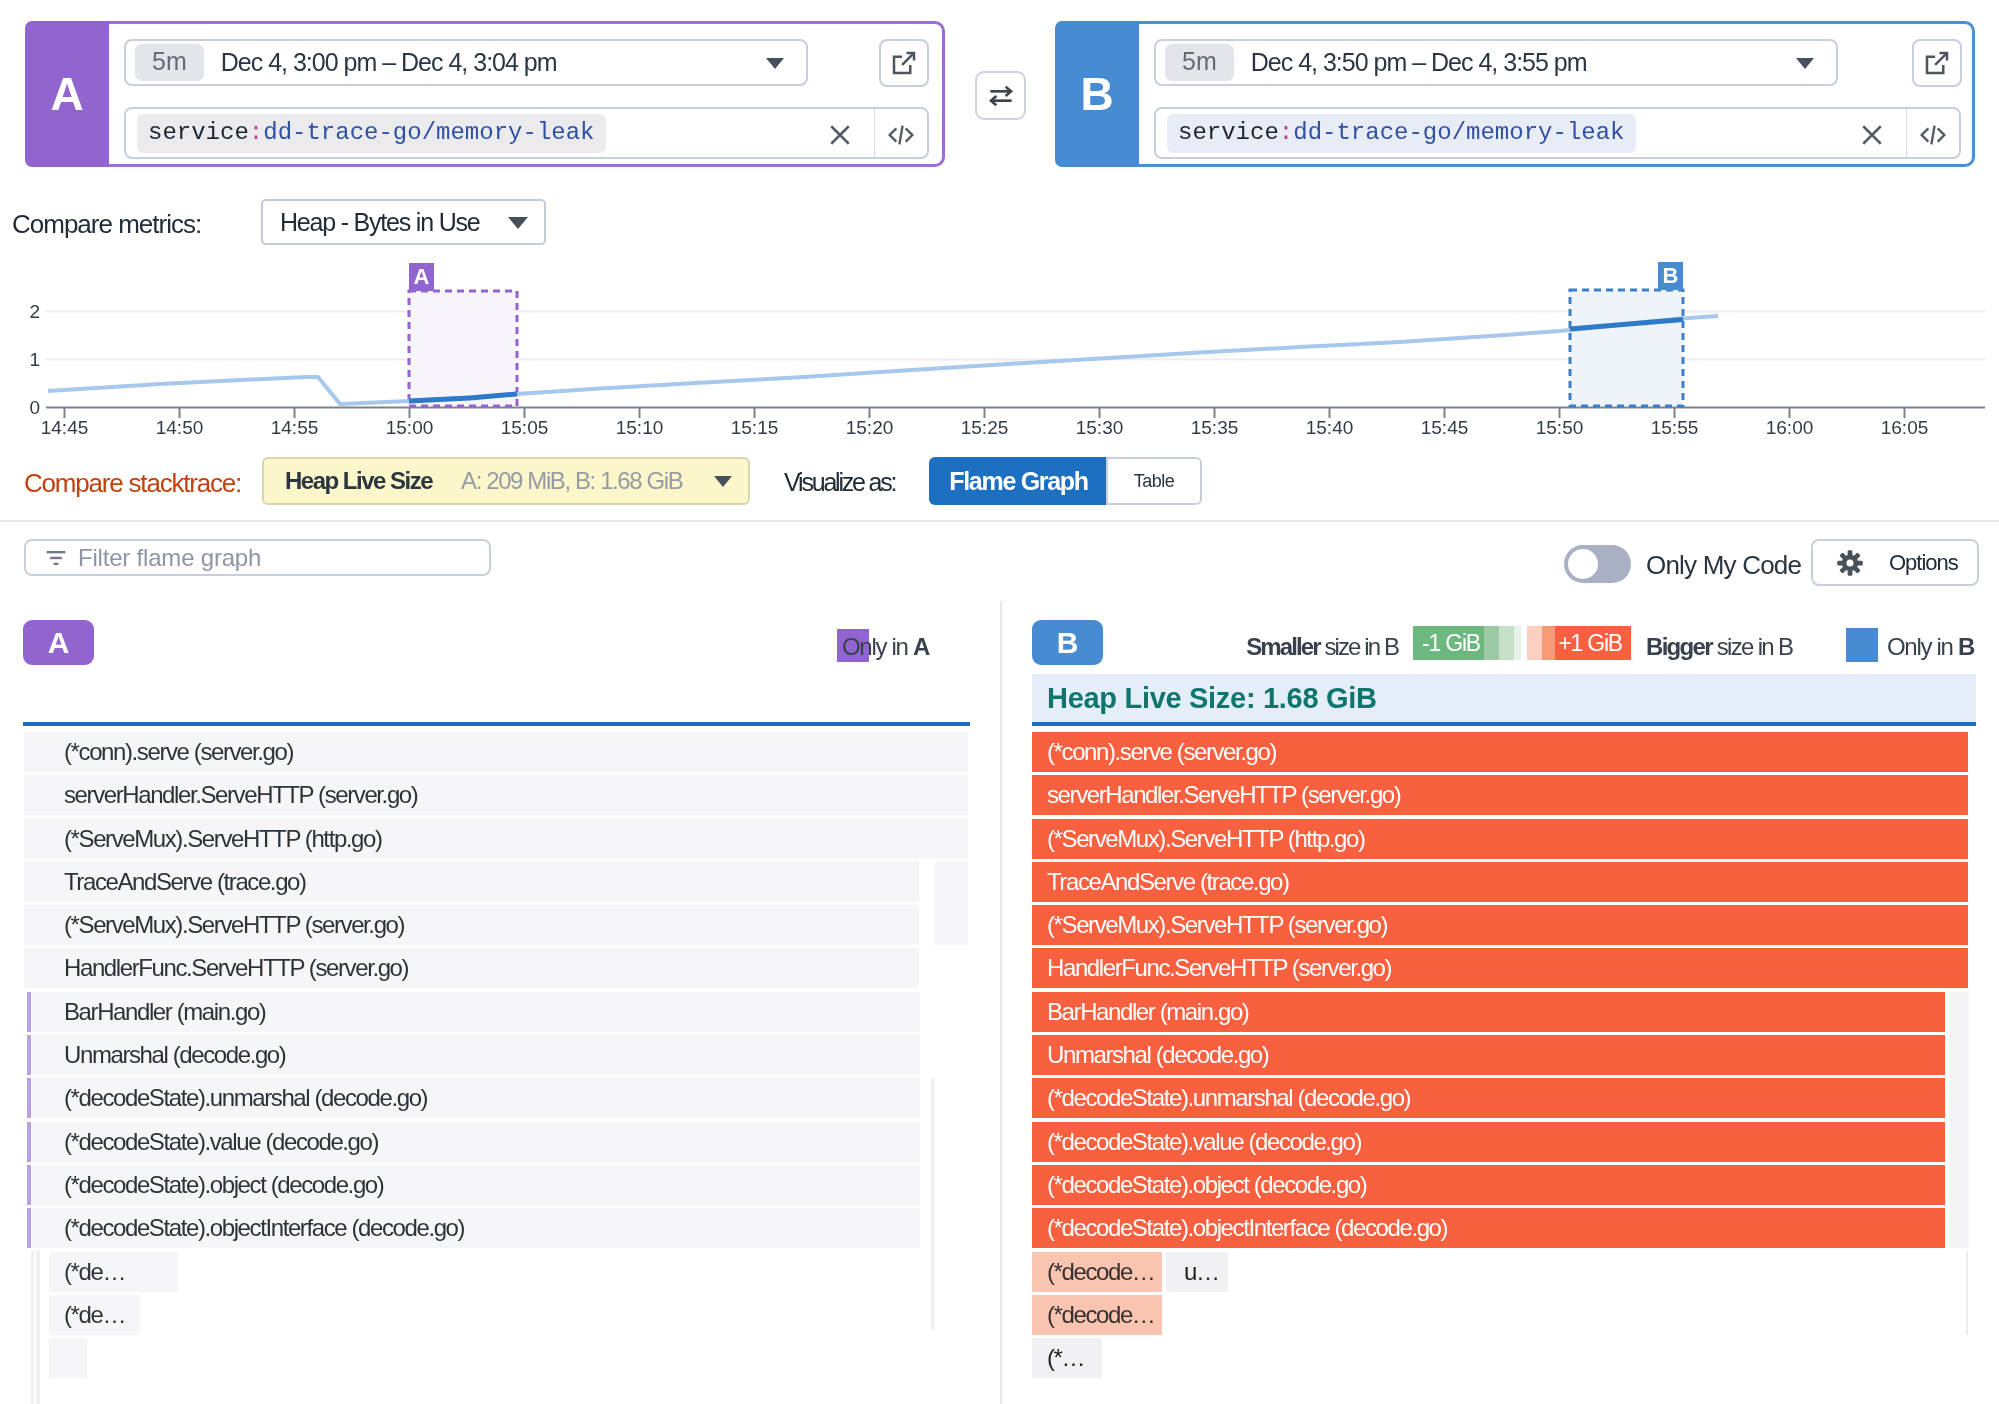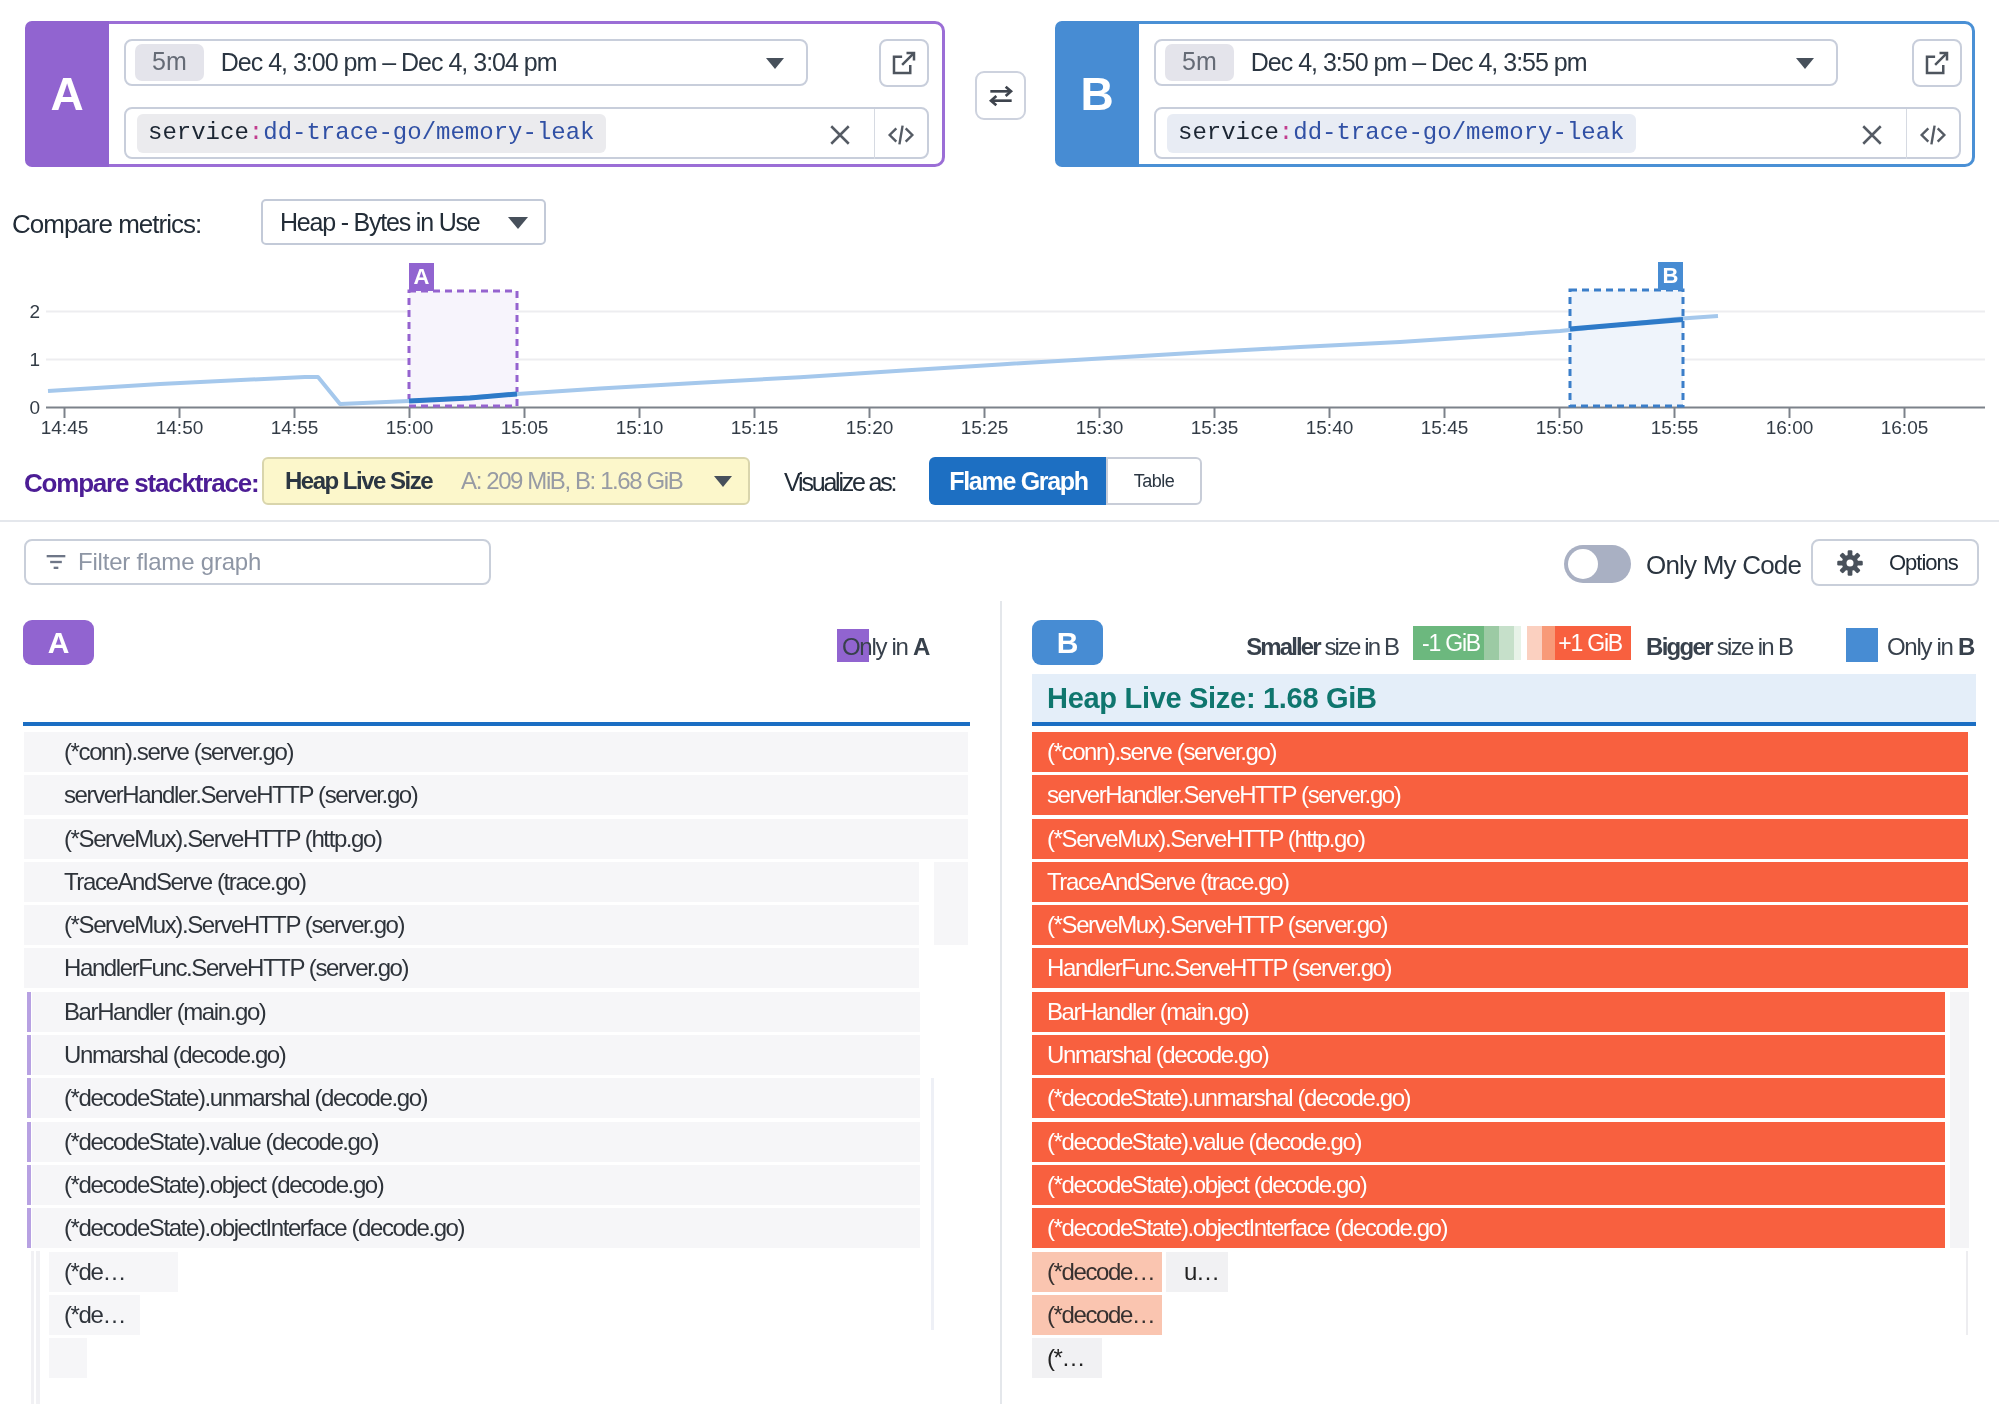--- a/index.html
+++ b/index.html
@@ -152,31 +152,31 @@
   <rect x="409" y="36" width="108" height="115" fill="#f7f4fc" stroke="#9563cf" stroke-width="3" stroke-dasharray="7,5"></rect>
   <rect x="1570" y="35" width="113" height="116" fill="#eff4fb" stroke="#3b7ec9" stroke-width="3" stroke-dasharray="7,5"></rect>
   <polyline fill="none" stroke="#a5c8ec" stroke-width="4" stroke-linejoin="round" points="48,136 160,129 305,122 318,122 340,149 409,146 470,142.5 517,139 600,133.6 700,127.8 800,122.2 900,115.8 1000,109.4 1100,103.4 1200,97.5 1300,92 1400,86.9 1445,84 1505,80 1560,76 1617,70 1675,64 1718,61"></polyline>
   <polyline fill="none" stroke="#2e7ac8" stroke-width="5" stroke-linejoin="round" points="409,146 470,143 517,139"></polyline>
   <polyline fill="none" stroke="#2e7ac8" stroke-width="5" stroke-linejoin="round" points="1570,74 1617,70 1683,64.5"></polyline>
   <rect x="409" y="8" width="25" height="28" fill="#9164d0"></rect>
   <text x="421.5" y="29" text-anchor="middle" font-size="22" font-weight="bold" fill="#fff" font-family="Liberation Sans, sans-serif">A</text>
   <rect x="1658" y="7" width="25" height="28" fill="#478cd3"></rect>
   <text x="1670.5" y="28" text-anchor="middle" font-size="22" font-weight="bold" fill="#fff" font-family="Liberation Sans, sans-serif">B</text>
 </svg>
-<div class="abs" style="left:24px;top:468px;font-size:26px;color:#4c1d95;font-weight:700;letter-spacing:-1.2px;">Compare stacktrace:</div>
+<div class="abs" style="left:24px;top:468px;font-size:26px;color:#c2410c;font-weight:400;letter-spacing:-1.2px;">Compare stacktrace:</div>
 <div class="abs" style="left:262px;top:457px;width:488px;height:48px;background:#fcf7cb;border:2px solid #d9d5ac;border-radius:6px;display:flex;align-items:center;">
   <span style="margin-left:21px;color:#2b3642;font-size:24px;font-weight:700;letter-spacing:-1.5px;white-space:nowrap;">Heap Live Size</span>
   <span style="margin-left:29px;color:#979ba4;font-size:24px;letter-spacing:-1.4px;white-space:nowrap;">A: 209 MiB, B: 1.68 GiB</span>
   <span class="caret" style="right:16px;"></span>
 </div>
 <div class="abs" style="left:784px;top:468px;font-size:25px;color:#222c37;font-weight:500;letter-spacing:-2.2px;">Visualize as:</div>
 <div class="abs" style="left:929px;top:457px;width:179px;height:48px;background:#1d6fc2;border-radius:6px 0 0 6px;display:flex;align-items:center;justify-content:center;color:#fff;font-size:25px;font-weight:700;letter-spacing:-1.3px;">Flame Graph</div>
 <div class="abs" style="left:1106px;top:457px;width:96px;height:48px;background:#fff;border:2px solid #c8cdd8;border-radius:0 6px 6px 0;display:flex;align-items:center;justify-content:center;color:#2b3642;font-size:18px;letter-spacing:-0.5px;">Table</div>
 <div class="abs" style="left:0;top:520px;width:1999px;height:2px;background:#e4e7ec;"></div>
-<div class="abs" style="left:24px;top:539px;width:467px;height:46px;border:2px solid #c9cfda;border-radius:8px;background:#fff;display:flex;align-items:center;">
+<div class="abs" style="left:24px;top:539px;width:467px;height:37px;border:2px solid #c9cfda;border-radius:8px;background:#fff;display:flex;align-items:center;">
   <svg style="margin-left:16px;" width="28" height="28" viewBox="0 0 24 24" fill="none" stroke="#6e7687" stroke-width="2">
         <path d="M4 7 H20"></path>
         <path d="M7 12 H17"></path>
         <path d="M10 17 H14"></path>
       </svg>
   <span style="margin-left:8px;color:#8e96a5;font-size:24px;letter-spacing:-0.2px;">Filter flame graph</span>
 </div>
 <div class="abs" style="left:1564px;top:545px;width:67px;height:38px;background:#a9b0c3;border-radius:19px;">
   <span style="position:absolute;left:4px;top:4px;width:30px;height:30px;background:#fff;border-radius:50%;"></span>
 </div>

